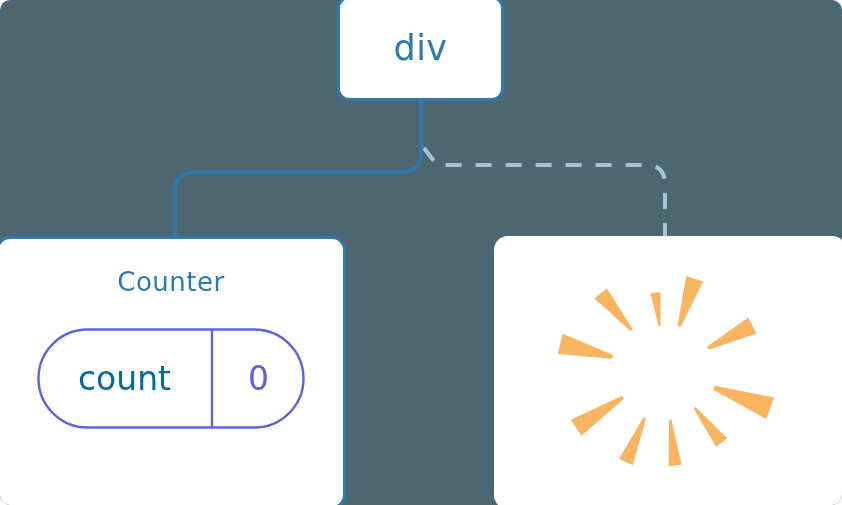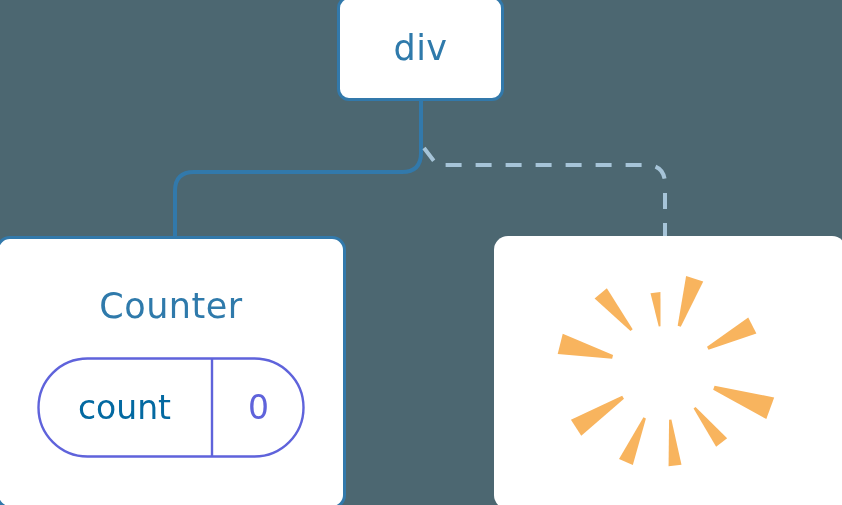--- a/index.html
+++ b/index.html
@@ -11,20 +11,21 @@
     height: 505px;
     overflow: hidden;
     font-family: "DejaVu Sans", sans-serif;
   }
   #stage {
     position: relative;
     width: 842px;
     height: 505px;
     background: #4c6771;
     overflow: hidden;
+    border-radius: 10px;
   }
   #connectors {
     position: absolute;
     left: 0;
     top: 0;
     width: 842px;
     height: 505px;
     pointer-events: none;
   }
 
@@ -58,24 +59,24 @@
     width: 350px;
     height: 273px;
     border: 3px solid #3279ab;
     border-radius: 14px;
     display: flex;
     flex-direction: column;
     align-items: center;
   }
   #node-counter .node-title {
     color: #2f7aab;
-    font-size: 35px;
+    font-size: 26px;
     line-height: 1;
     letter-spacing: 0.5px;
-    margin-top: 50px;
+    margin-top: 30px;
   }
 
   
   .state-pill {
     position: relative;
     margin-top: 33px;
     width: 268px;
     height: 101px;
   }
   .state-pill svg { display: block; }

